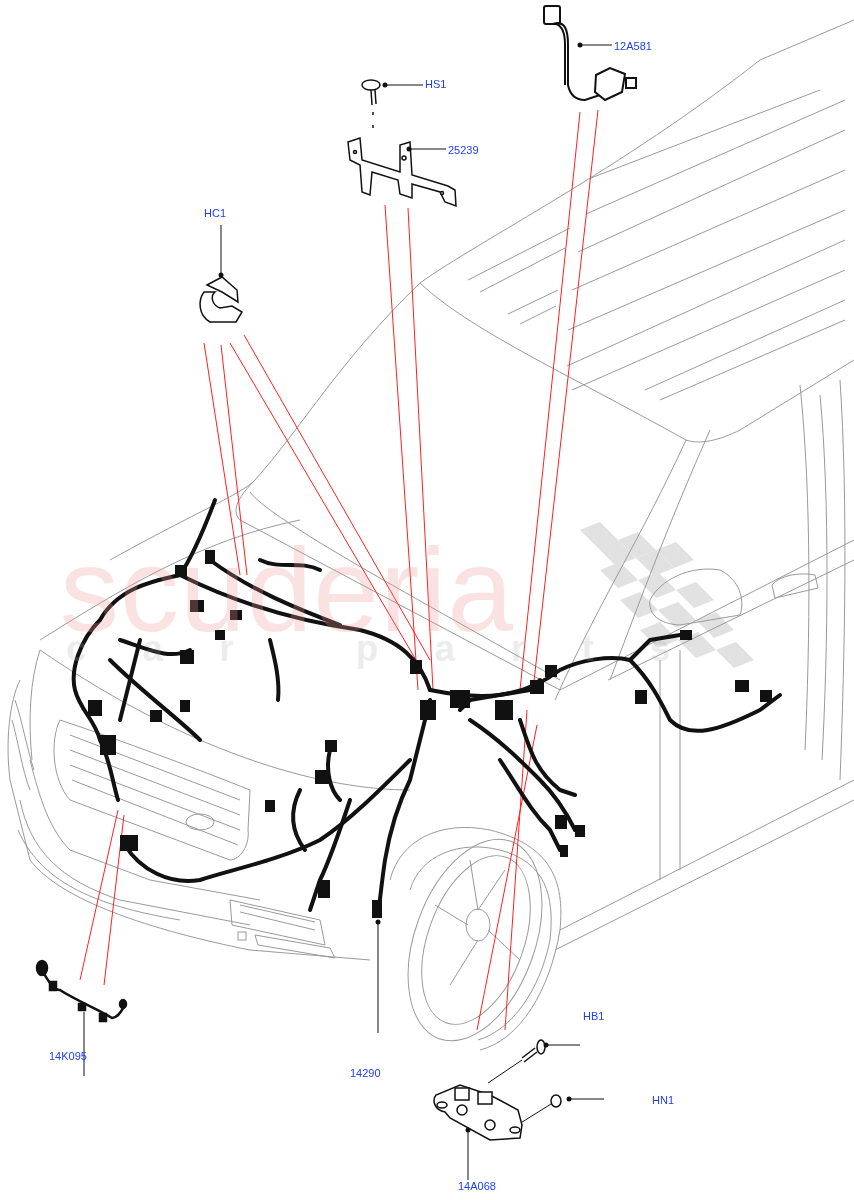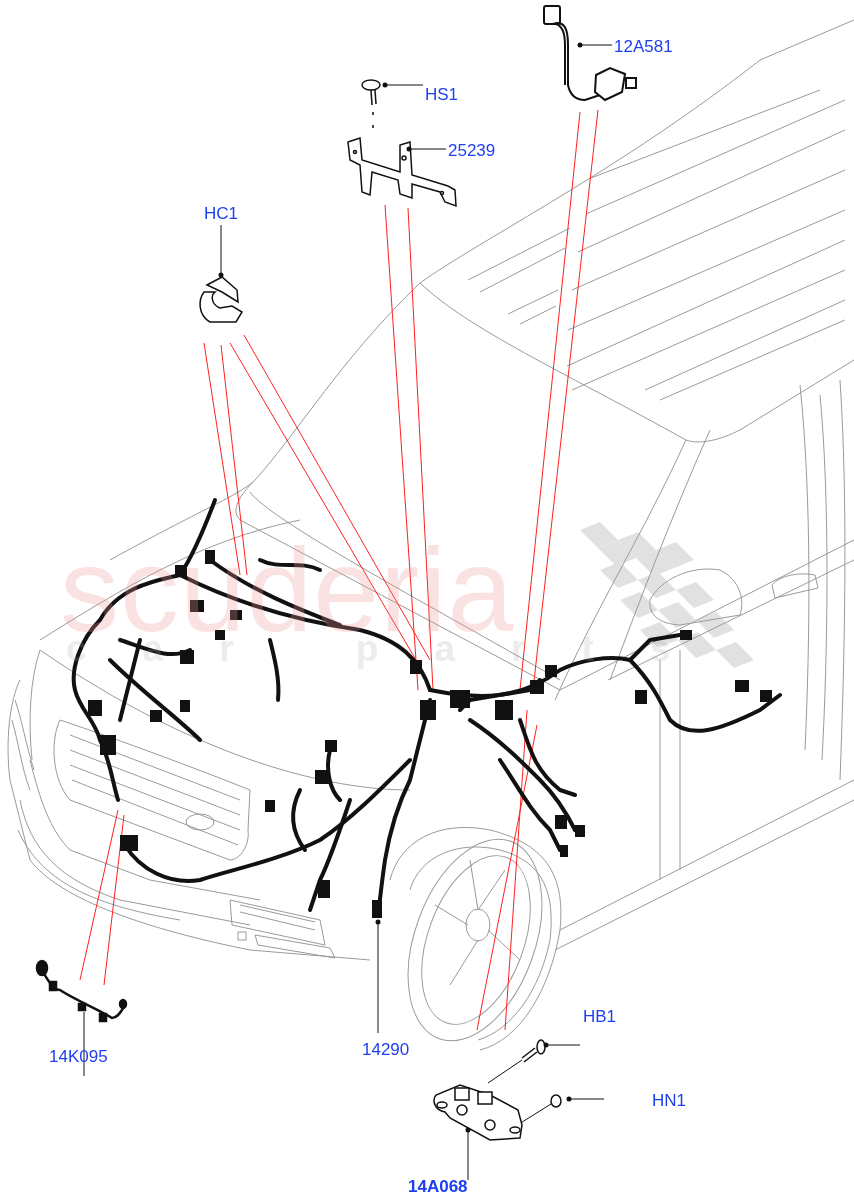--- a/index.html
+++ b/index.html
@@ -1,18 +1,18 @@
 <!DOCTYPE html>
 <html><head>
 <meta charset="utf-8">
 <style>
   html, body { margin:0; padding:0; background:#ffffff; }
   body { width:854px; height:1200px; overflow:hidden; position:relative; font-family:"Liberation Sans", sans-serif; }
   #canvas { position:absolute; left:0; top:0; width:854px; height:1200px; }
-  .label { position:absolute; color:#1e3ff0; font-size:17px; line-height:17px; font-family:"Liberation Sans", sans-serif; white-space:nowrap; cursor:pointer; }
+  .label { position:absolute; color:#1e3ff0; font-size:11px; line-height:17px; font-family:"Liberation Sans", sans-serif; white-space:nowrap; cursor:pointer; }
   .watermark { position:absolute; font-family:"Liberation Sans", sans-serif; font-weight:normal; pointer-events:none; }
   .wm-main { left:60px; top:522px; font-size:118px; color:rgba(240,150,150,0.28); letter-spacing:1px; }
   .wm-sub { left:66px; top:628px; font-size:37px; color:rgba(170,170,170,0.22); letter-spacing:56px; font-weight:bold; }
 </style>
 </head>
 <body>
 
 <svg id="canvas" viewBox="0 0 854 1200" xmlns="http://www.w3.org/2000/svg">
 
   <g fill="#d8d8d8" opacity="0.75">
@@ -253,20 +253,20 @@
       <ellipse cx="515" cy="1130" rx="5" ry="3"></ellipse>
   </g>
   <line x1="468" y1="1130" x2="468" y2="1180" stroke="#111" stroke-width="1"></line>
   <circle cx="468" cy="1130" r="2.5" fill="#111"></circle>
 </svg>
 
 <div class="watermark wm-main">scuderia</div>
 <div class="watermark wm-sub">car parts</div>
 
 <div class="label" style="left:614px; top:38px;">12A581</div>
-<div class="label" style="left:425px; top:86px;">HS1</div>
+<div class="label" style="left:425px; top:76px;">HS1</div>
 <div class="label" style="left:448px; top:142px;">25239</div>
 <div class="label" style="left:204px; top:205px;text-align:center;">HC1</div>
 <div class="label" style="left:49px; top:1048px;">14K095</div>
-<div class="label" style="left:350px; top:1041px;margin-left:12px;">14290</div>
+<div class="label" style="left:350px; top:1065px;">14290</div>
 <div class="label" style="left:583px; top:1008px;">HB1</div>
 <div class="label" style="left:605px; top:1092px;margin-left:47px;">HN1</div>
-<div class="label" style="left:408px; top:1178px;font-weight:bold;">14A068</div>
+<div class="label" style="left:458px; top:1178px;">14A068</div>
 
 </body></html>

